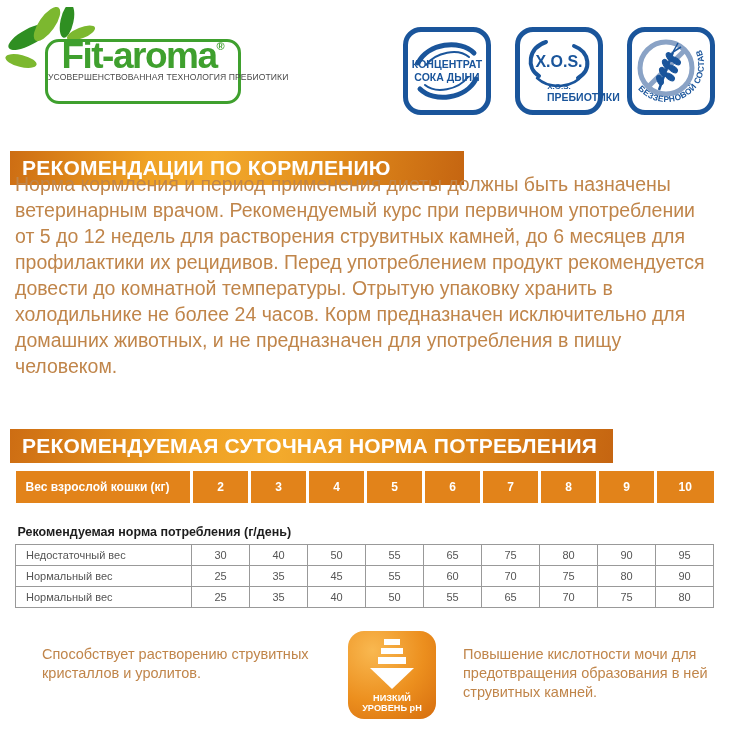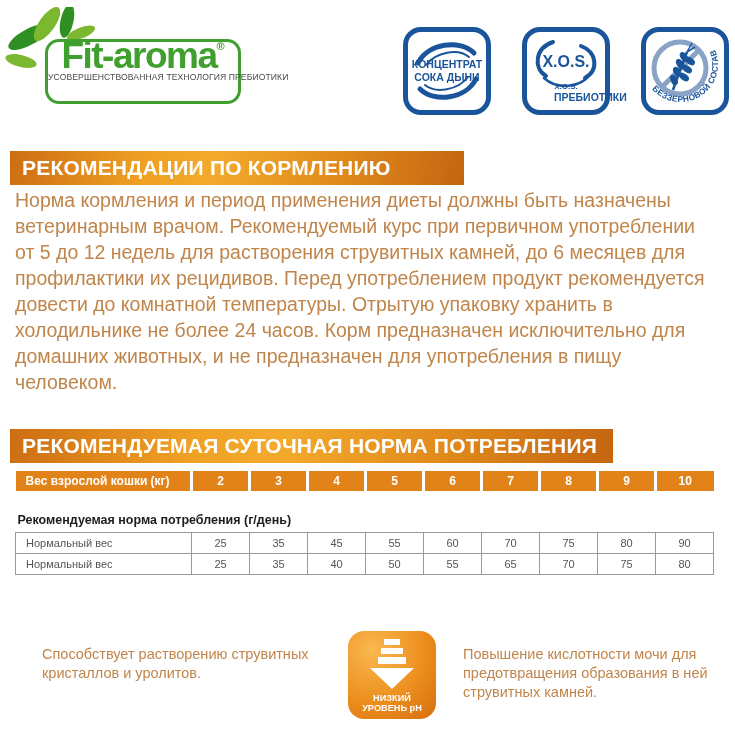--- a/index.html
+++ b/index.html
@@ -11,21 +11,21 @@
   .logo-leaves { position:absolute; left:0; top:2px; }
   .logo-box { position:absolute; left:40px; top:34px; width:196px; height:65px;
               border:3px solid #3fa02e; border-radius:14px; background:#fff; text-align:center; }
   .brand { font-size:37px; font-weight:bold; color:#3fa02e; letter-spacing:-1.5px;
            line-height:1; margin-top:-5px; }
   .brand sup { font-size:11px; letter-spacing:0; vertical-align:18px; }
   .tagline { font-size:8.6px; color:#4a4a4a; letter-spacing:0.1px; margin-top:-2px;
              font-family:"Liberation Sans", sans-serif; white-space:nowrap; }
 
   
-  .badges { position:absolute; left:403px; top:27px; display:flex; gap:31px; }
+  .badges { position:absolute; left:403px; top:27px; display:flex; gap:24px; }
   .badge { position:relative; width:88px; height:88px; border:5px solid #1a559b;
            border-radius:18px; background:#fff; }
   .badge svg { position:absolute; left:0; top:0; }
   .badge-text { position:absolute; inset:0; display:flex; flex-direction:column;
                 justify-content:center; align-items:center; color:#1a559b;
                 font-weight:bold; font-size:10.5px; line-height:1.2; text-align:center; }
   .b2-main { position:absolute; left:0; right:0; top:21px; text-align:center;
              color:#1a559b; font-weight:bold; font-size:16px; }
   .b2-sub  { position:absolute; left:0; right:0; top:50px; text-align:center;
              color:#1a559b; font-weight:bold; font-size:8px; }
@@ -35,28 +35,28 @@
   
   .bar { position:absolute; left:10px; height:34px;
          background:linear-gradient(100deg,#cd6d13 0%, #efa124 30%, #f3aa2c 45%, #e08a1b 72%, #c56511 100%);
          color:#fff; font-weight:bold; font-size:21px; line-height:34px;
          padding-left:12px; letter-spacing:0.2px; }
   .bar1 { top:151px; width:454px; }
   .bar2 { top:429px; width:603px; }
 
   
   .para { position:absolute; left:15px; top:171px; width:700px;
-          font-size:19.5px; line-height:26px; color:#c0854a;margin-top:16px; }
+          font-size:19.5px; line-height:26px; color:#c0854a; }
 
   
   .norm-table { position:absolute; left:15px; top:471px; border-collapse:collapse; table-layout:fixed; }
   .norm-table col.c0 { width:176px; }
   .norm-table col.cn { width:58px; }
   .norm-table th { background:#e2831a; color:#fff; font-size:12px; font-weight:bold;
-                   height:20px; border-right:3px solid #fff; text-align:center; }
+                   height:32px; border-right:3px solid #fff; text-align:center; }
   .norm-table th:last-child { border-right:none; }
   .norm-table th.rowhead { text-align:left; padding-left:10px; }
   .norm-table tr.sub td { border:none; color:#1d1d1d; font-weight:bold; font-size:12.5px;
                           text-align:left; padding:22px 0 5px 2px; background:#fff; }
   .norm-table tr.data td { border:1px solid #999; height:21px; font-size:11px;
                            color:#555; text-align:center; }
   .norm-table tr.data td.rowlabel { text-align:left; padding-left:10px; }
 
   
   .features { position:absolute; left:15px; top:631px; width:710px; display:flex; }
@@ -169,20 +169,32 @@
       <th>6</th>
       <th>7</th>
       <th>8</th>
       <th>9</th>
       <th>10</th>
     </tr>
     <tr class="sub">
       <td colspan="10">Рекомендуемая норма потребления (г/день)</td>
     </tr>
     <tr class="data">
+      <td class="rowlabel">Недостаточный вес</td>
+      <td>30</td>
+      <td>40</td>
+      <td>50</td>
+      <td>55</td>
+      <td>65</td>
+      <td>75</td>
+      <td>80</td>
+      <td>90</td>
+      <td>95</td>
+    </tr>
+    <tr class="data">
       <td class="rowlabel">Нормальный вес</td>
       <td>25</td>
       <td>35</td>
       <td>45</td>
       <td>55</td>
       <td>60</td>
       <td>70</td>
       <td>75</td>
       <td>80</td>
       <td>90</td>

